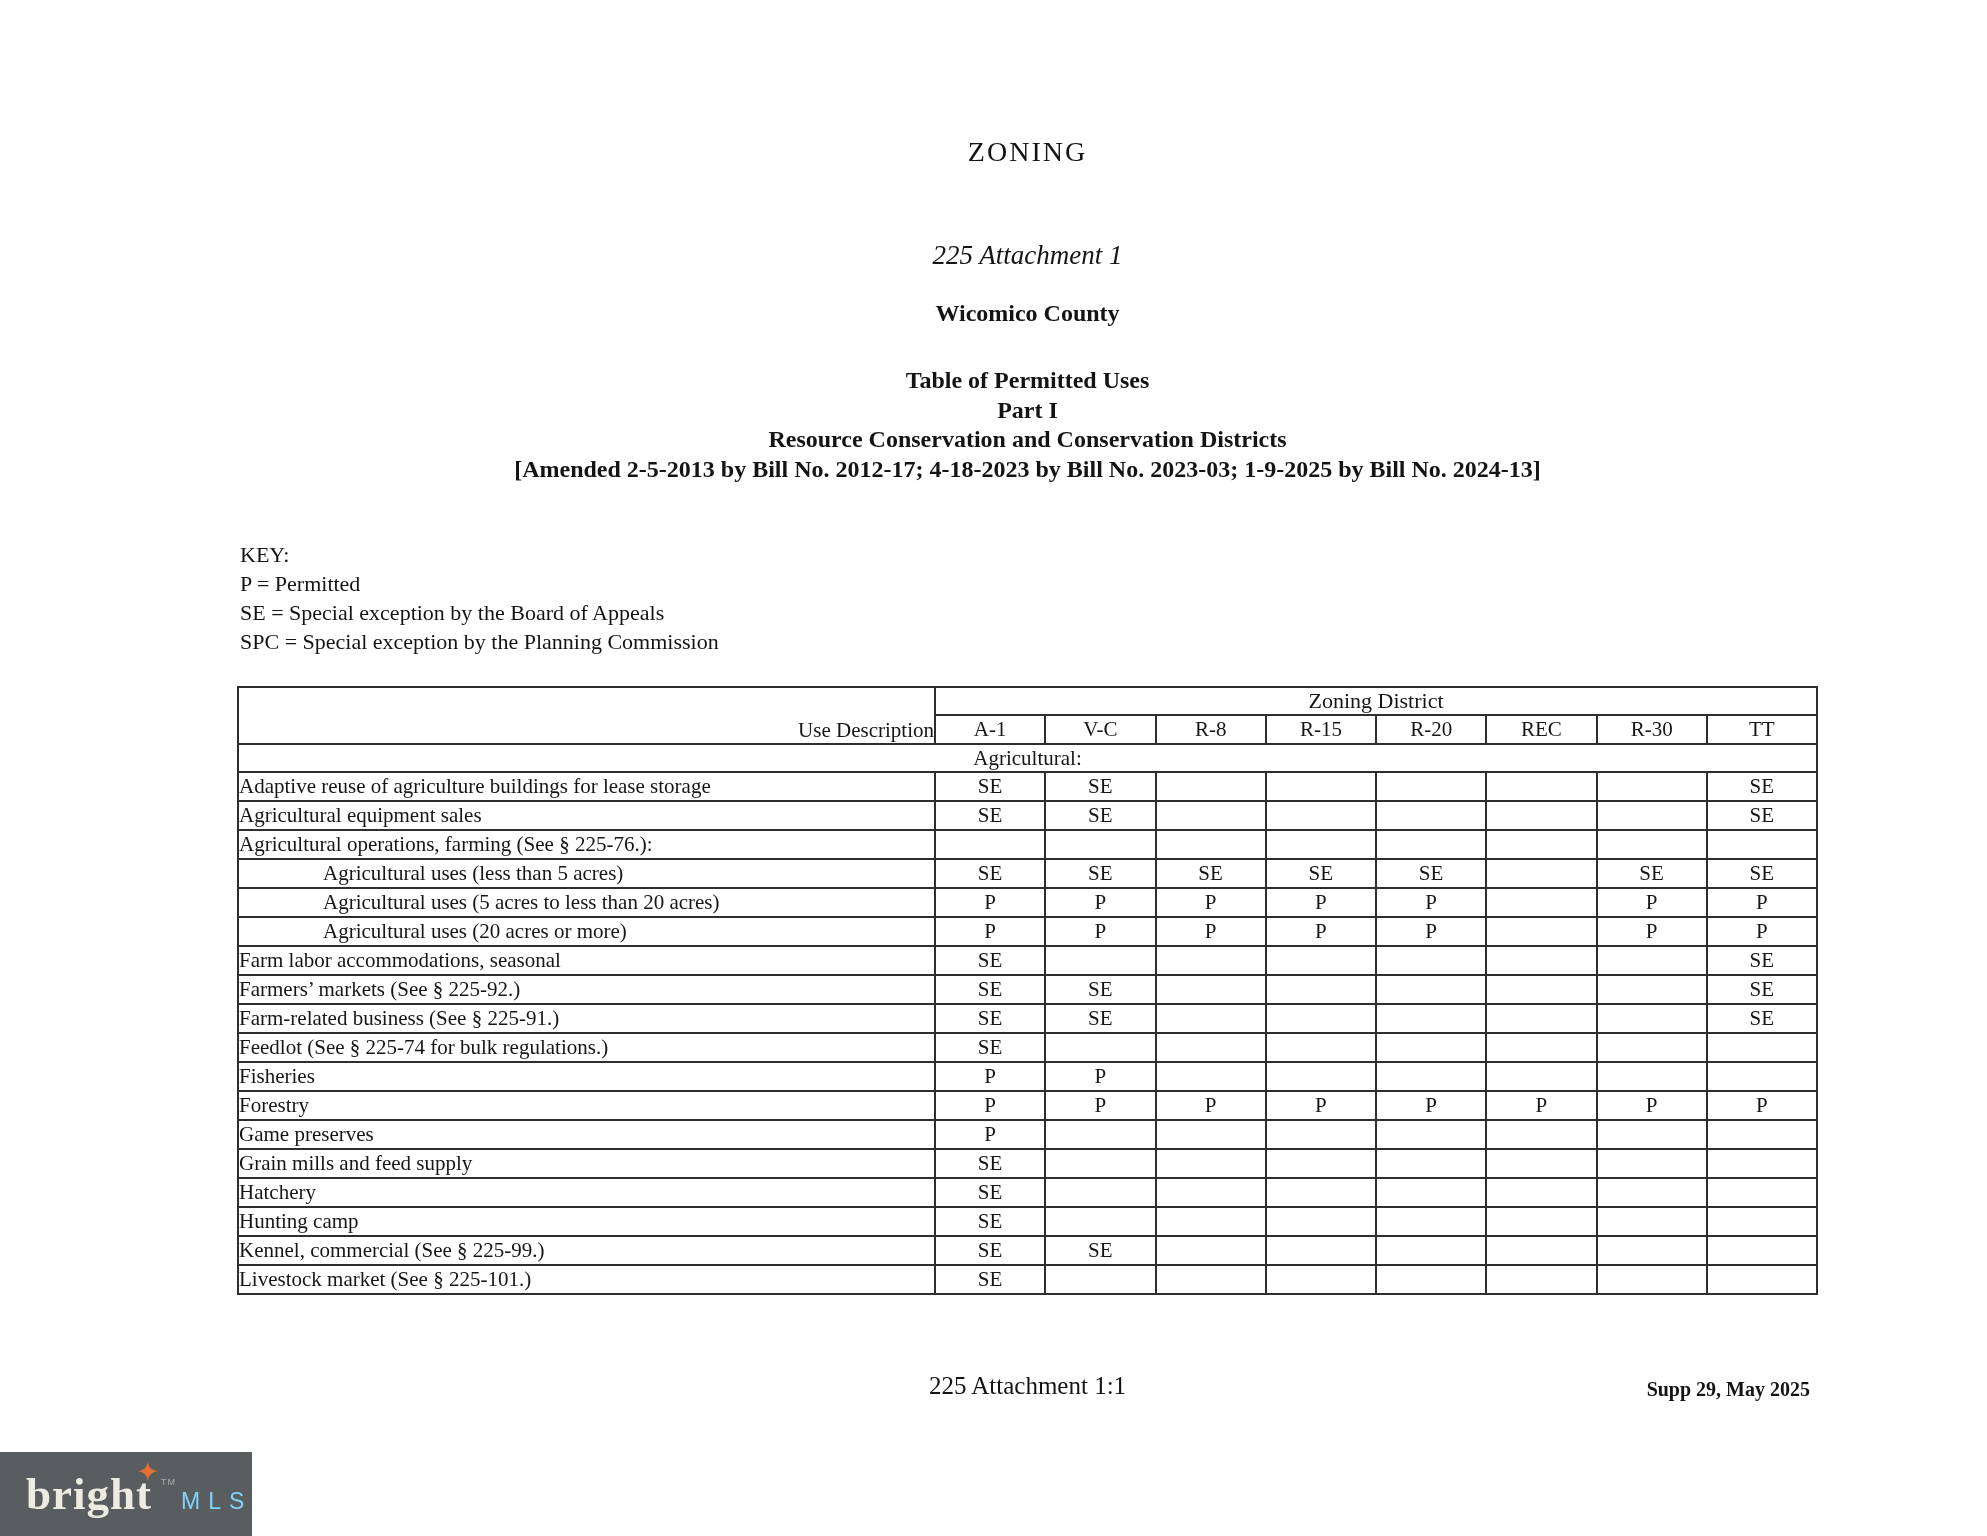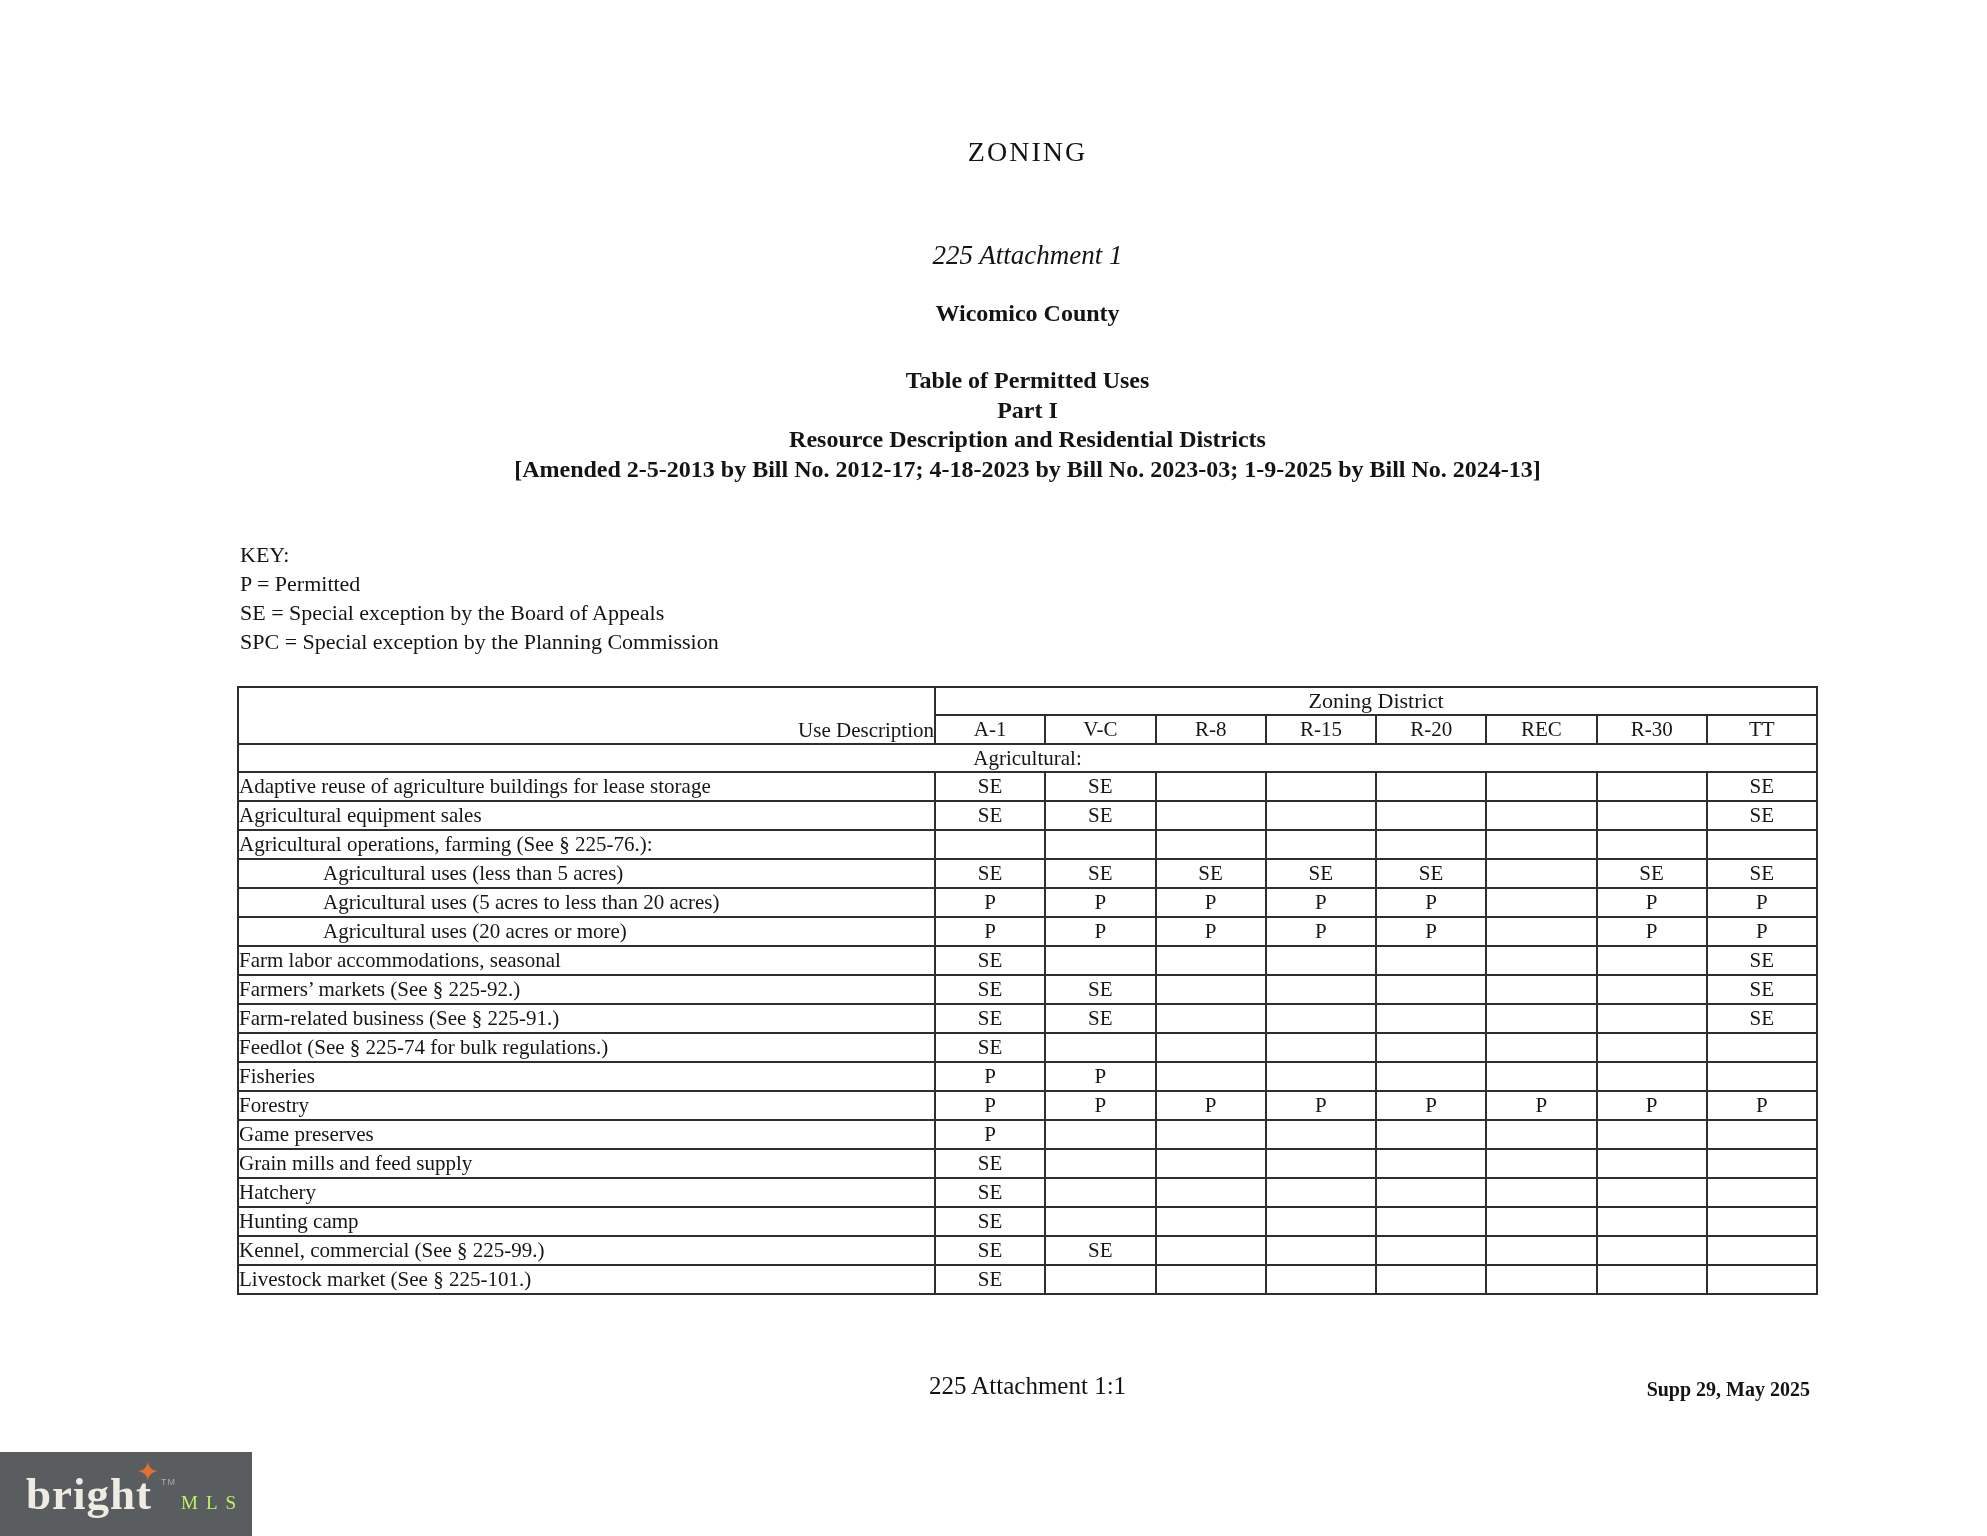--- a/index.html
+++ b/index.html
@@ -53,35 +53,35 @@
   .logo .star {
     position:absolute; right:-8px; top:-13px;
     color:#e26f33; font-size:27px; line-height:27px; font-weight:normal;
   }
   .logo .tm {
     position:absolute; right:-24px; top:-12px;
     font-family:"Liberation Sans", sans-serif; font-size:9px; font-weight:normal;
     color:#a9abaa; letter-spacing:1px;text-align:right;
   }
   .logo .mls {
-    font-family:Liberation Serif, serif; font-size:19px; color:#bef264;
+    font-family:Liberation Sans, sans-serif; font-size:23px; color:#7dd3fc;
     letter-spacing:8px; margin-left:22px; font-weight:300;
   }
 </style>
 </head>
 <body>
 
 <div class="hdr-line zoning-title">ZONING</div>
 <div class="hdr-line attachment-line">225 Attachment 1</div>
 <div class="hdr-line county-line">Wicomico County</div>
 
 <div class="hdr-line title-block">
   <div>Table of Permitted Uses</div>
   <div>Part I</div>
-  <div>Resource Description and Residential Districts</div>
+  <div>Resource Conservation and Conservation Districts</div>
   <div>[Amended 2-5-2013 by Bill No. 2012-17; 4-18-2023 by Bill No. 2023-03; 1-9-2025 by Bill No. 2024-13]</div>
 </div>
 
 <div class="key-block">
   <div>KEY:</div>
   <div>P = Permitted</div>
   <div>SE = Special exception by the Board of Appeals</div>
   <div>SPC = Special exception by the Planning Commission</div>
 </div>
 

